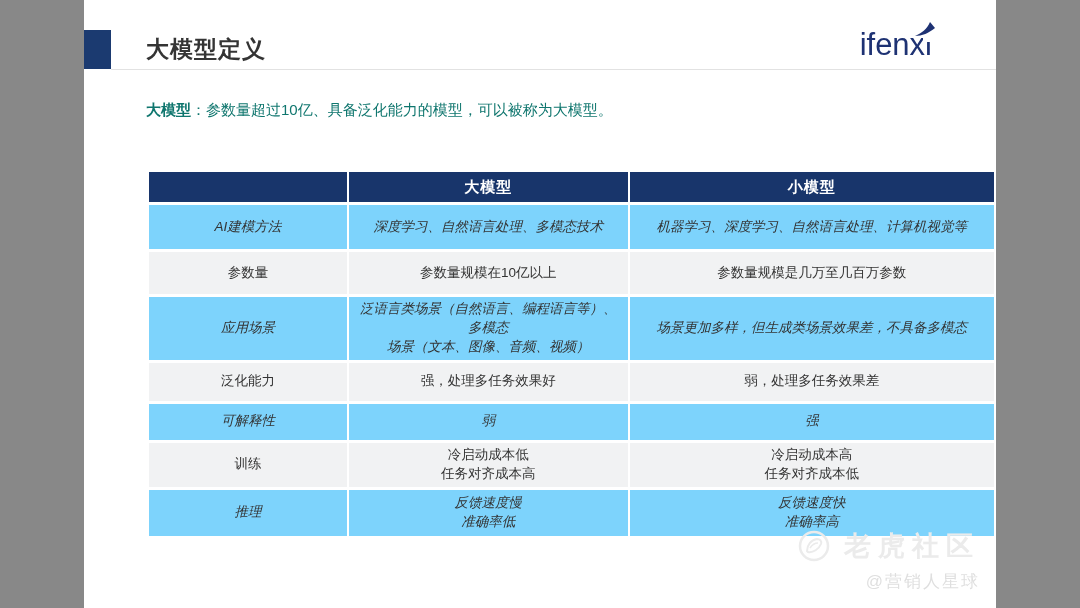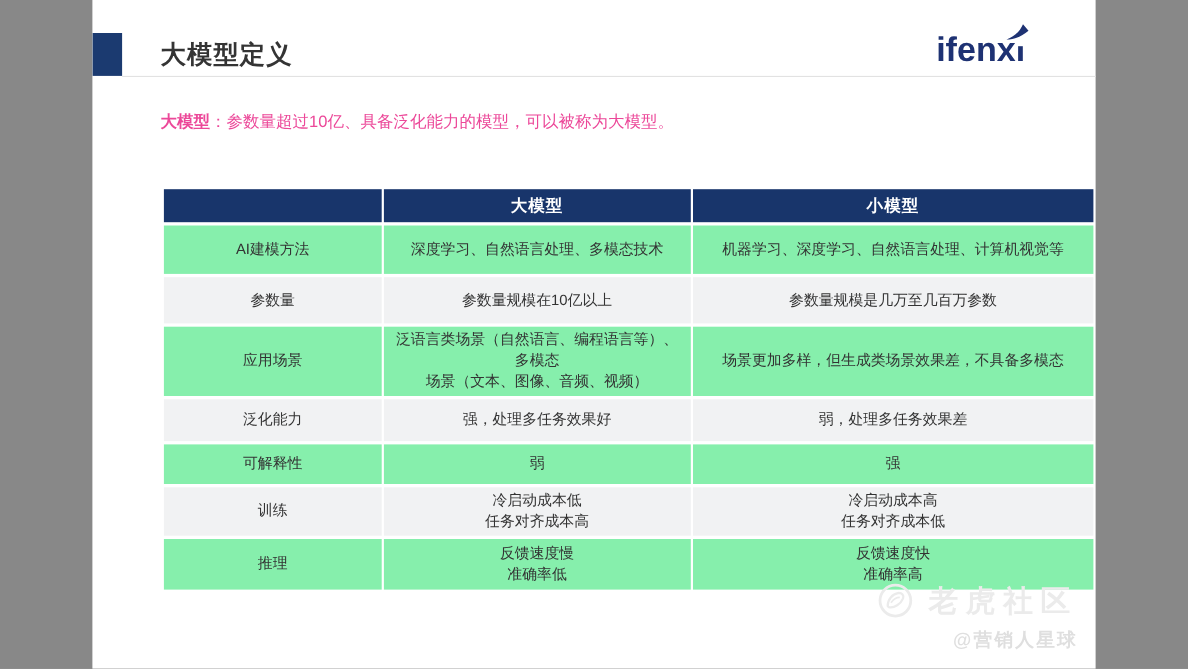--- a/index.html
+++ b/index.html
@@ -7,39 +7,39 @@
   .slide {
     position:relative; width:912px; height:608px; background:#ffffff;
     overflow:hidden; margin:0 auto;
     font-family:"Liberation Sans","DejaVu Sans",sans-serif; color:#333333;
   }
   
   .title-square { position:absolute; left:0; top:30px; width:27px; height:39px; background:#1b3a70; }
   .page-title { position:absolute; left:62px; top:34px; font-size:23px; font-weight:700; color:#343434; letter-spacing:1px; }
   .divider { position:absolute; left:27px; top:69px; width:1046px; height:1px; background:#e2e2e2; }
   .logo { position:absolute; right:64px; top:27px; height:40px; }
-  .logo-text { font-size:31px; font-weight:700; color:#1e3273; letter-spacing:0px; line-height:36px; }
+  .logo-text { font-size:31px; font-weight:400; color:#1e3273; letter-spacing:0px; line-height:36px; }
   .logo-dot-cover { position:absolute; right:0px; top:5px; width:9px; height:10px; background:#ffffff; }
   .logo-arrow { position:absolute; right:-6px; top:-7px; width:24px; height:20px; }
   
-  .intro { position:absolute; left:62px; top:101px; font-size:15px; color:#ec4899; }
+  .intro { position:absolute; left:62px; top:101px; font-size:15px; color:#0f766e; }
   .intro .term { font-weight:700; }
   
   table.compare { position:absolute; left:63px; top:169px; border-collapse:separate; border-spacing:2px 3px; table-layout:fixed; }
   table.compare th, table.compare td { text-align:center; vertical-align:middle; padding:3px 10px; }
   table.compare thead th { background:#18356b; color:#ffffff; font-size:15px; font-weight:700; height:30px; letter-spacing:1px; }
   table.compare td { font-size:13.5px; color:#333333; white-space:pre-line; line-height:1.4; }
-  tr.row-blue td { background:#86efac; }
+  tr.row-blue td { background:#7dd3fc;font-style:italic; }
   tr.row-gray td { background:#f1f2f3;margin-top:24px; }
   
   .watermark { position:absolute; right:16px; top:528px; text-align:right; }
   .wm-row { display:flex; align-items:center; justify-content:flex-end; gap:14px; }
   .wm-icon { width:32px; height:32px; }
   .wm-name { font-size:27px; font-weight:700; color:#ebebeb; letter-spacing:7px; }
-  .wm-handle { margin-top:6px; font-size:17px; color:#dfdfdf; letter-spacing:2px;font-weight:bold; }
+  .wm-handle { margin-top:6px; font-size:17px; color:#dfdfdf; letter-spacing:2px; }
 </style>
 </head>
 <body>
 
 <div class="slide">
 
   <div class="title-square"></div>
   <div class="page-title">大模型定义</div>
   <div class="divider"></div>
 

